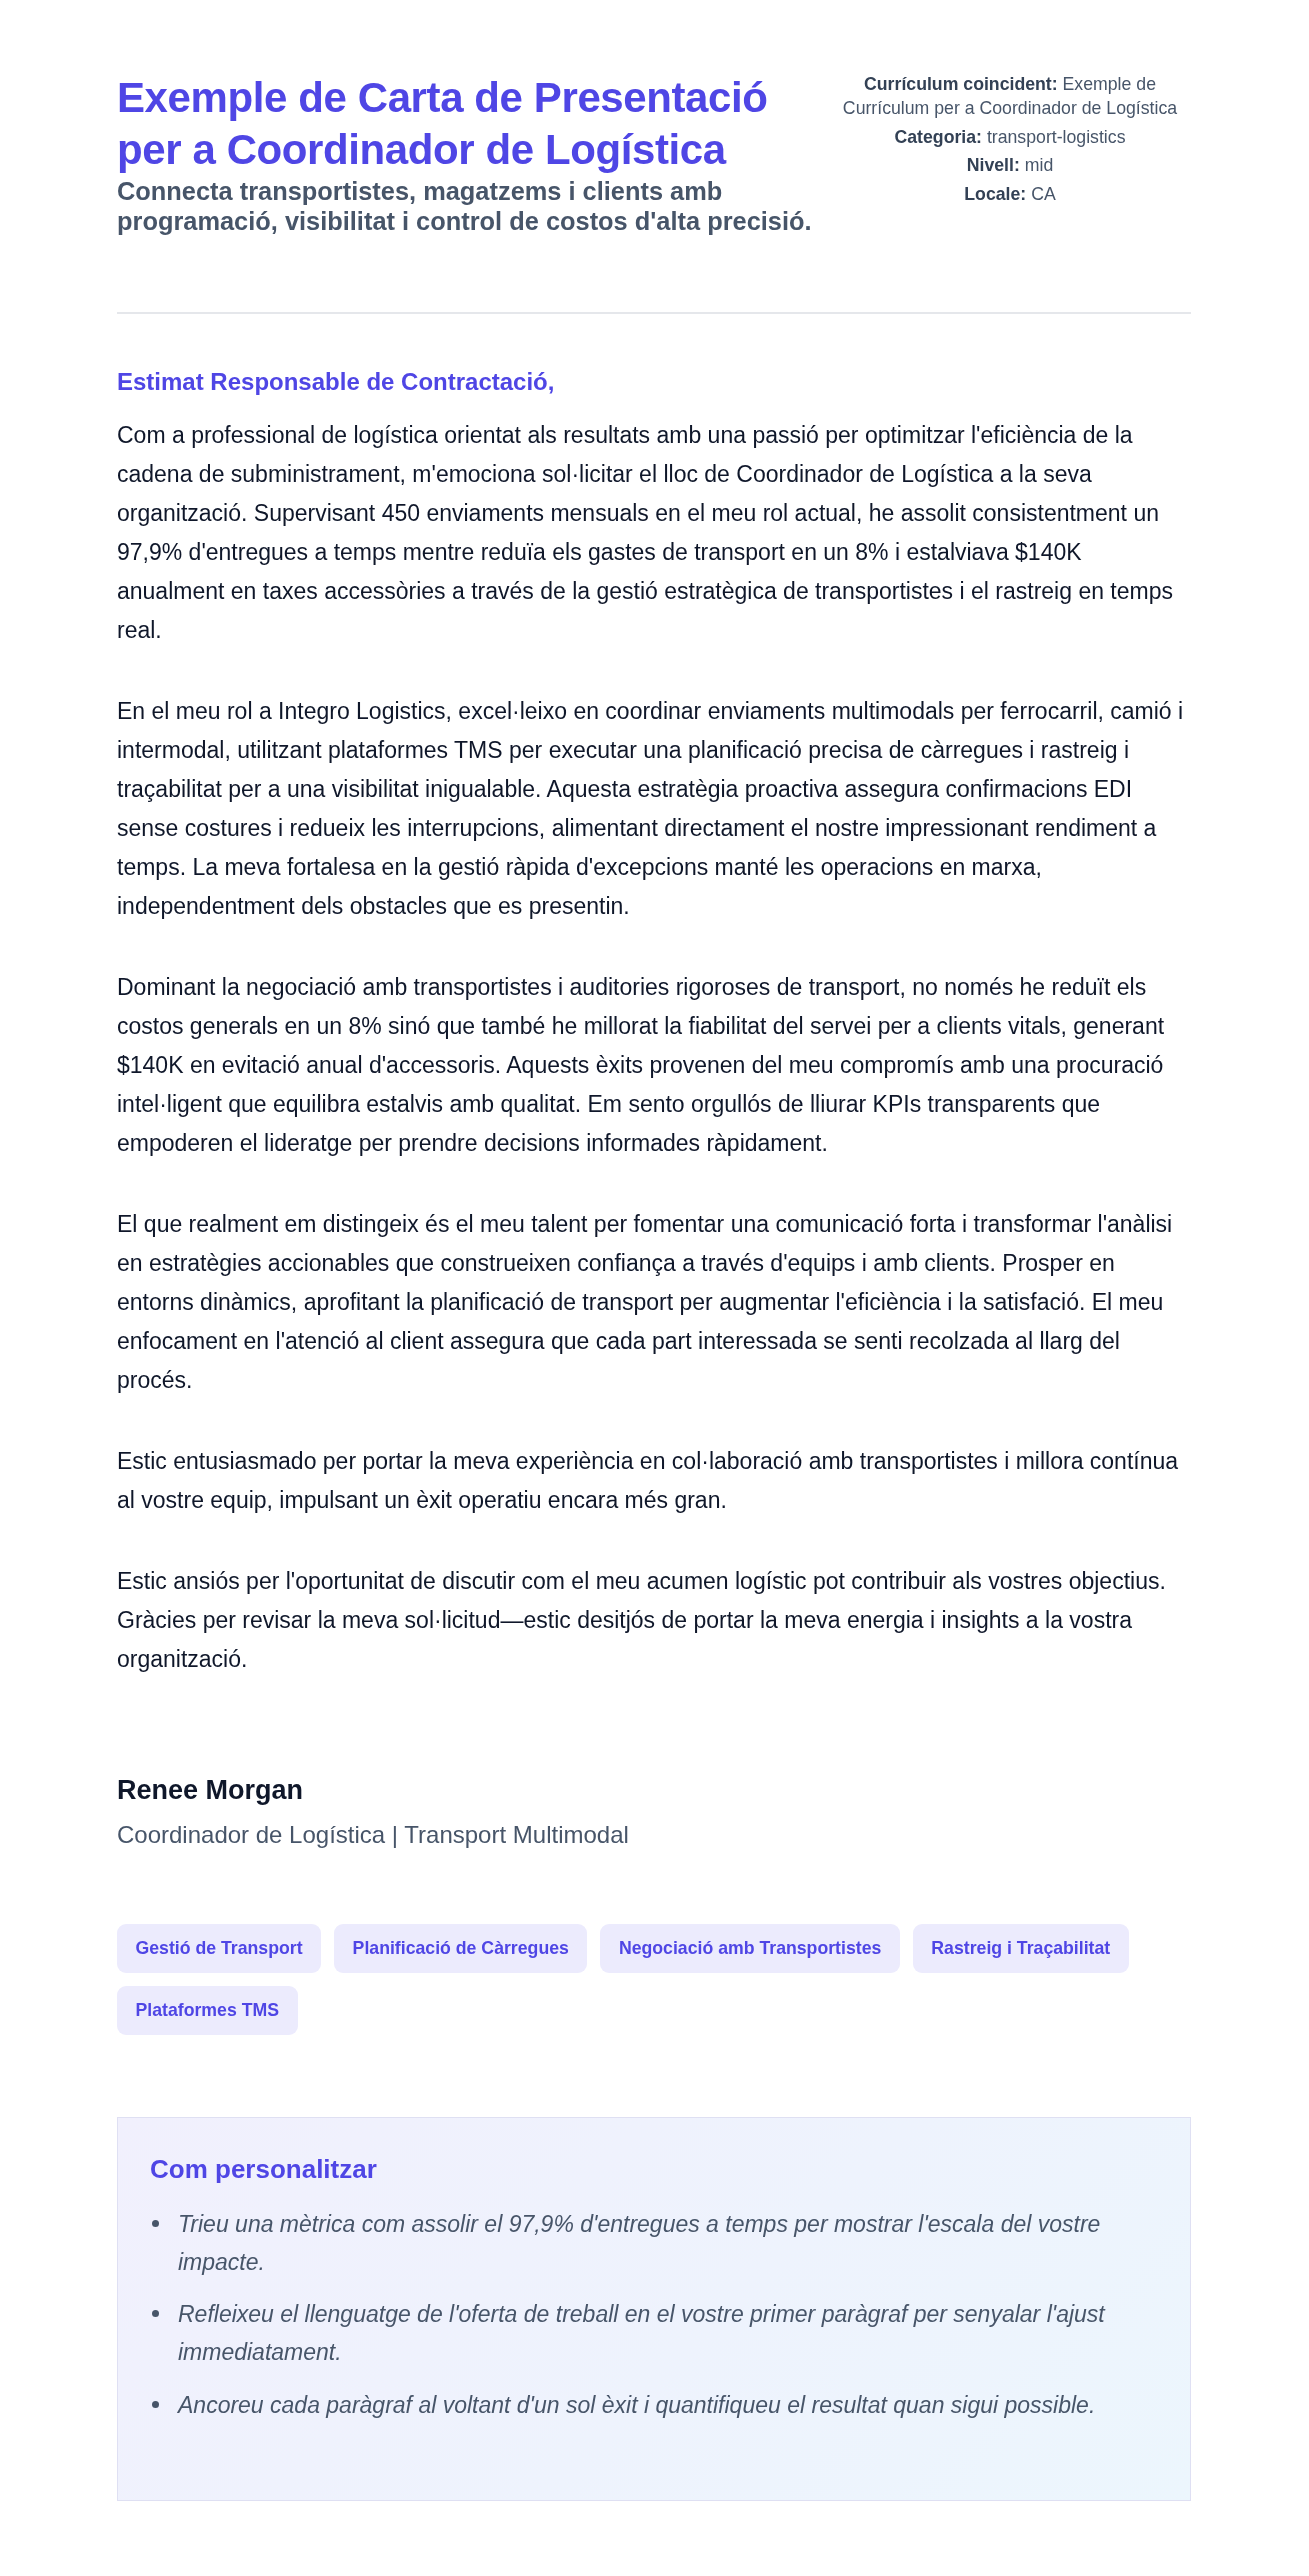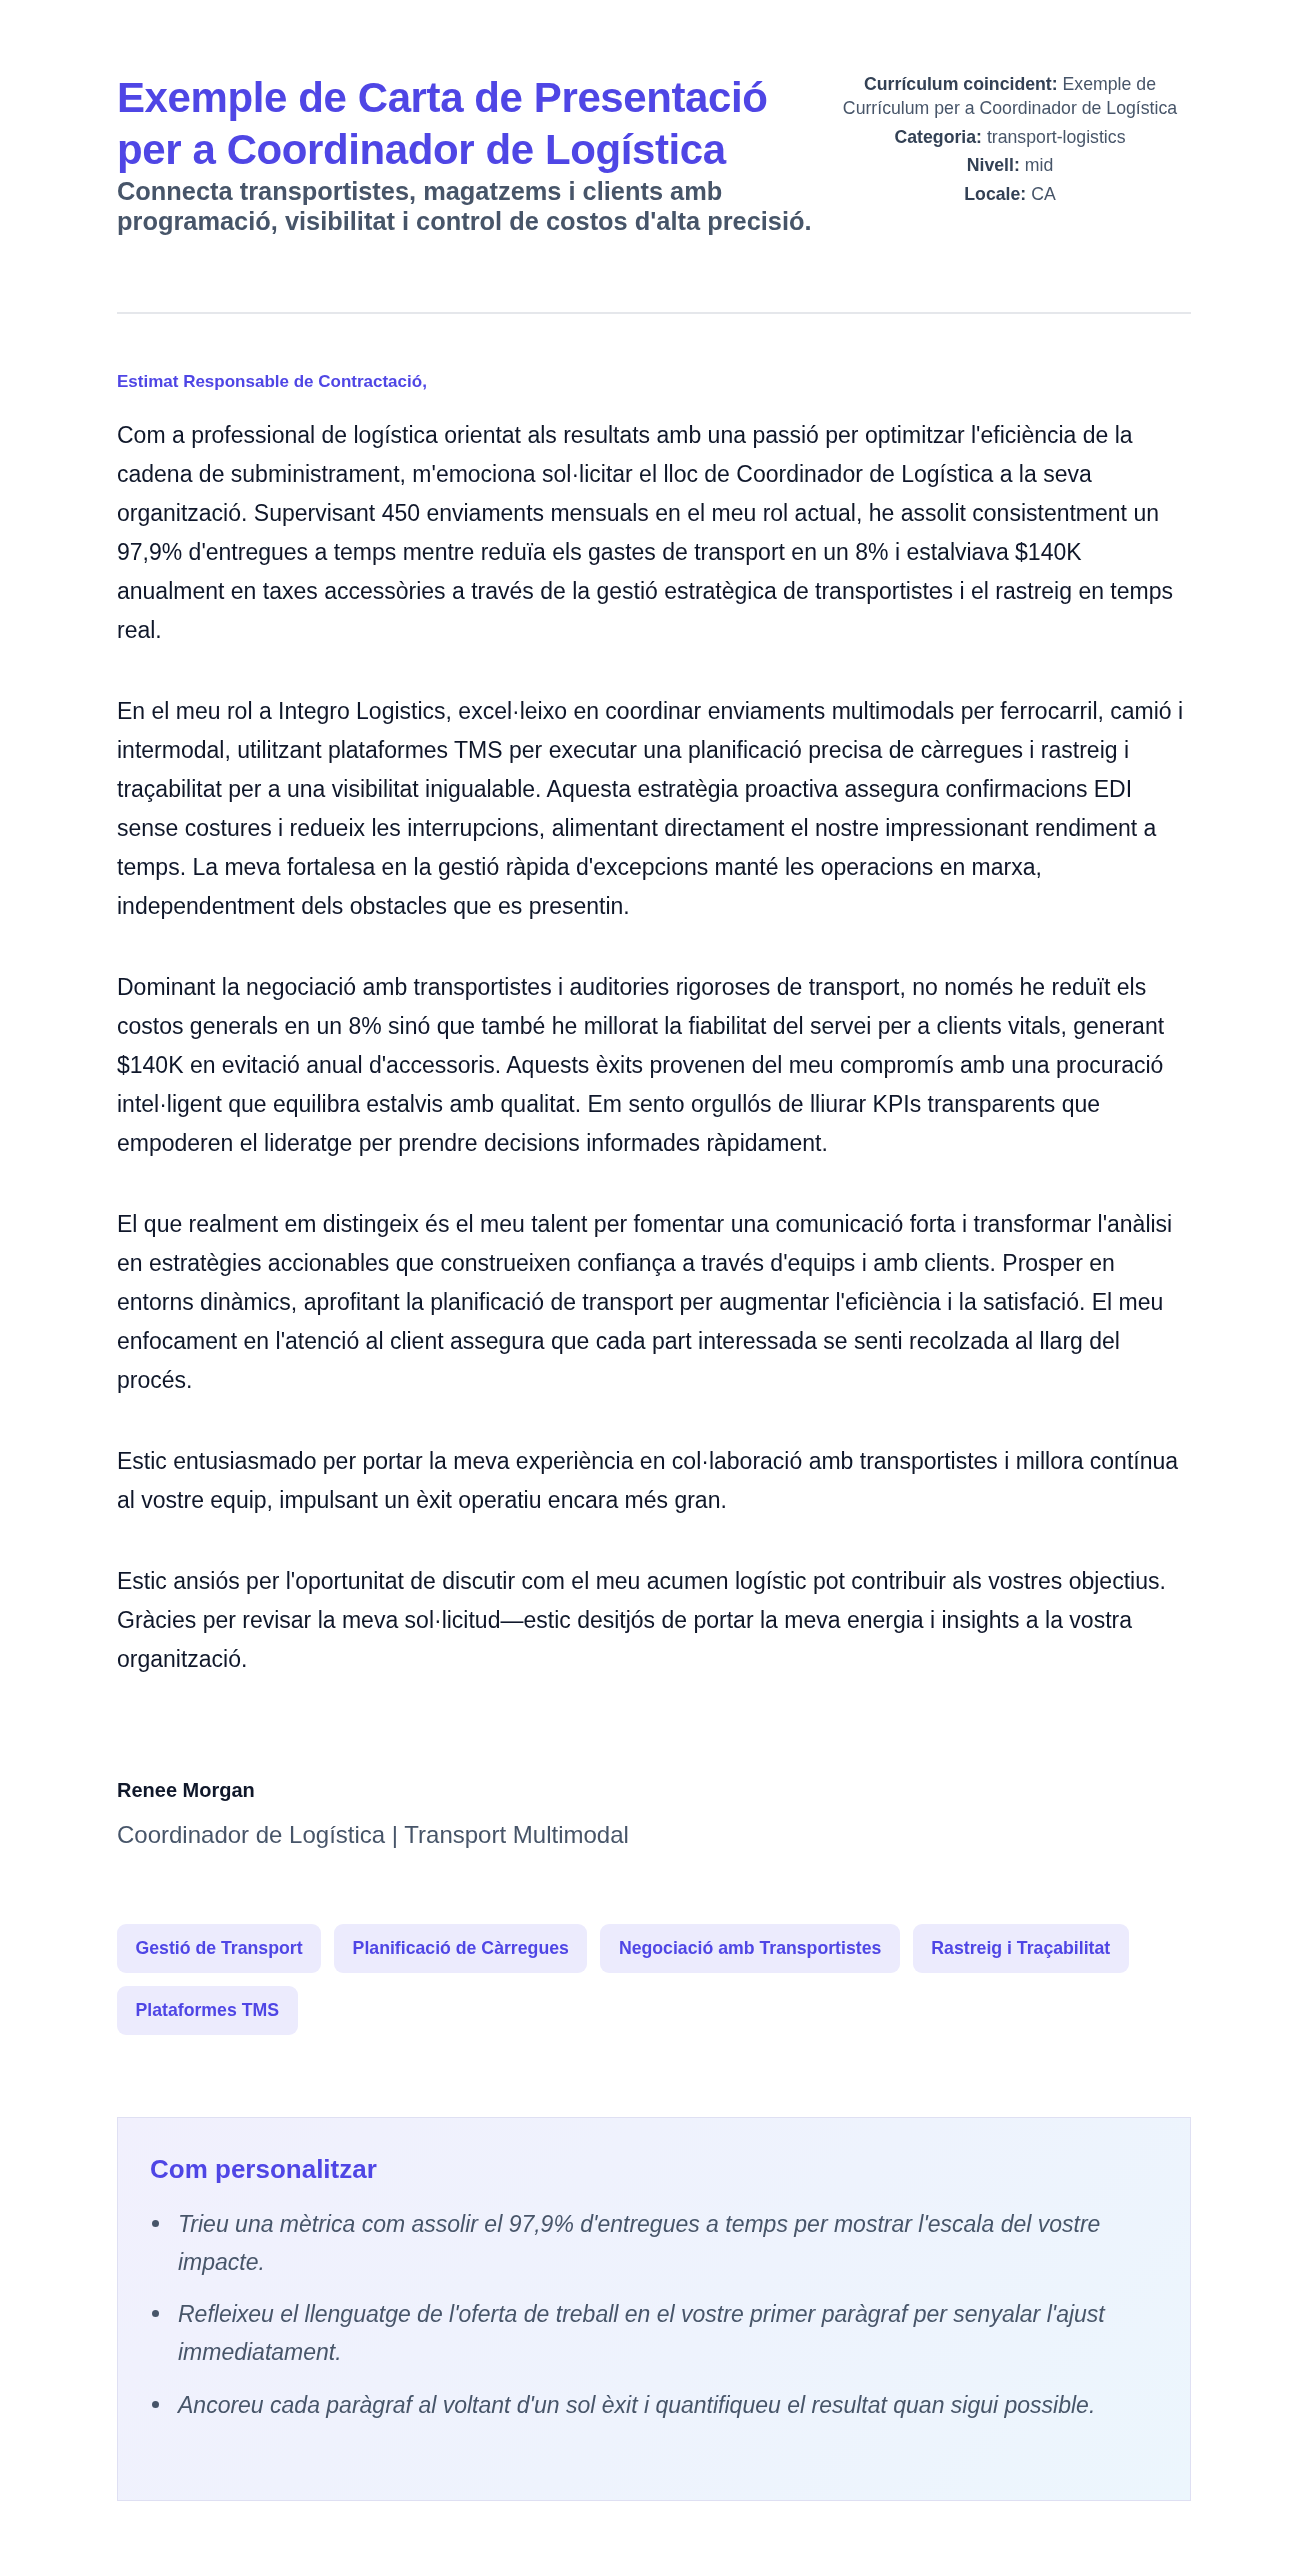--- a/index.html
+++ b/index.html
@@ -63,38 +63,38 @@
     background: #e5e7eb;
   }
   
   .letter {
     position: absolute;
     left: 0; top: 368px;
     width: 1074px;
   }
   .salutation {
     margin: 0 0 20px 0;
-    font-size: 17px;
+    font-size: 24px;
     line-height: 28px;
     font-weight: 700;
     color: #4f46e5;
   }
   .para {
     margin: 0 0 42px 0;
     font-size: 23px;
     line-height: 39px;
     color: #0f172a;
   }
   .signature {
     position: absolute;
     left: 0; top: 1773px;
     width: 1074px;
   }
   .sig-name {
-    font-size: 20px;
+    font-size: 27px;
     line-height: 34px;
     font-weight: 700;
     color: #0f172a;
     margin-bottom: 10.8px;
   }
   .sig-title {
     font-size: 24px;
     line-height: 34px;
     color: #475569;
   }

